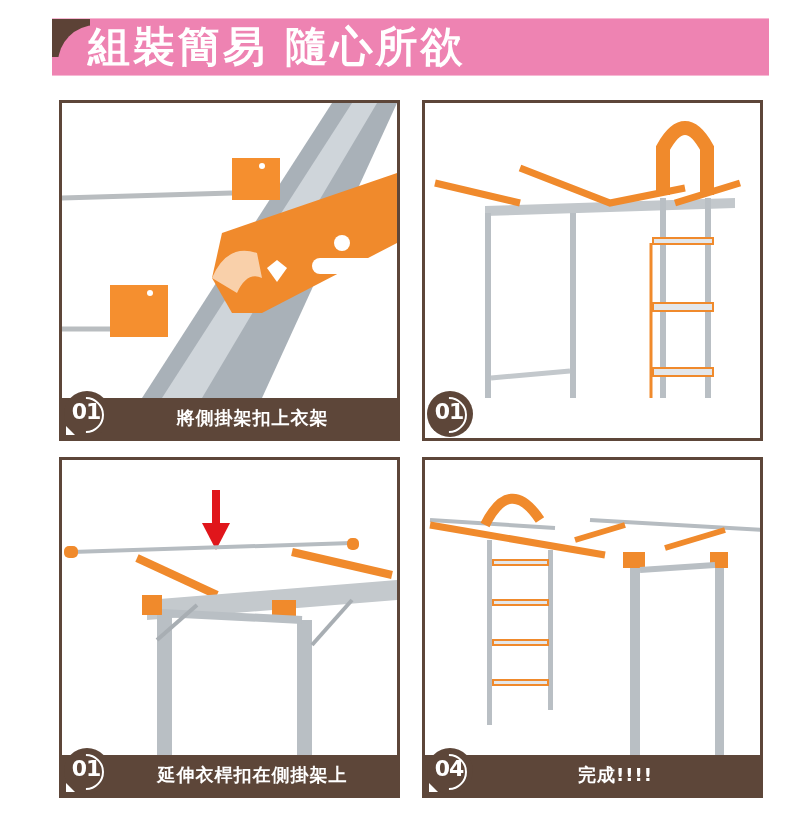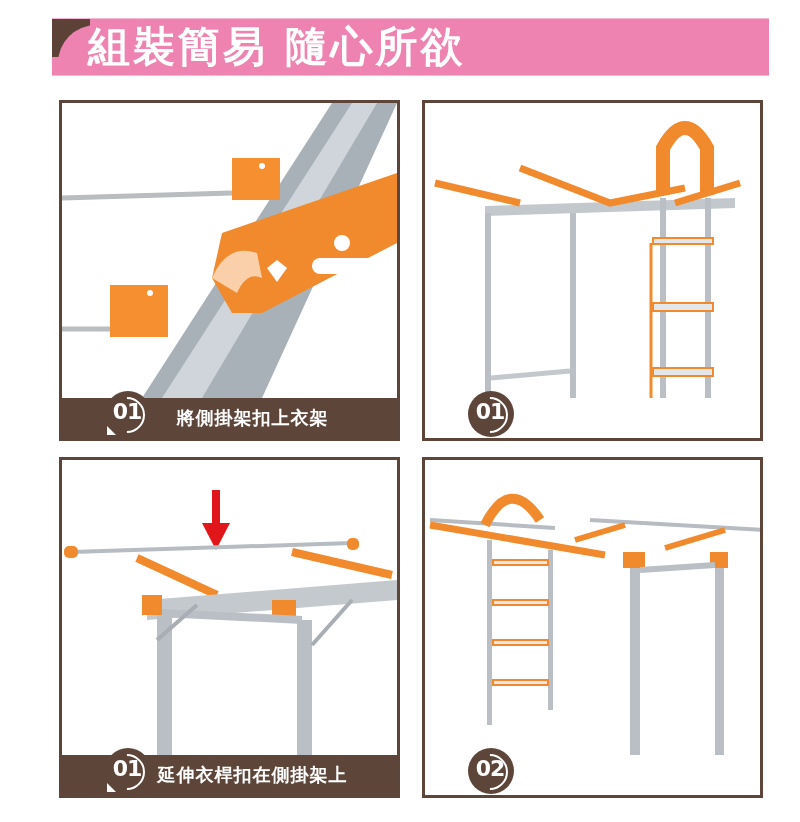--- a/index.html
+++ b/index.html
@@ -8,21 +8,21 @@
   .header .corner{position:absolute;left:0;top:0;width:38px;height:38px;background:#5c4236;}
   .header .corner-cut{position:absolute;left:0;top:0;width:76px;height:76px;border-radius:50%;background:#ee83b2;transform:translate(6px,6px);}
   .header .title{position:absolute;left:36px;top:6px;color:#fff;font-size:42px;font-weight:bold;letter-spacing:3px;line-height:44px;white-space:nowrap;}
   .panel{position:absolute;width:341px;height:341px;box-sizing:border-box;border:3px solid #5d4639;background:#ffffff;overflow:hidden;}
   .p1{left:59px;top:100px;}
   .p2{left:422px;top:100px;}
   .p3{left:59px;top:457px;}
   .p4{left:422px;top:457px;}
   .scene{position:absolute;left:0;top:0;width:335px;height:295px;}
   .label-bar{position:absolute;left:0;bottom:0;width:100%;height:40px;background:#5d4639;}
-  .badge{position:absolute;left:2px;bottom:1px;width:46px;height:46px;border-radius:50%;background:#5d4639;margin-left:41px;}
+  .badge{position:absolute;left:2px;bottom:1px;width:46px;height:46px;border-radius:50%;background:#5d4639;}
   .badge-ring{position:absolute;left:4px;top:6px;width:36px;height:36px;border-radius:50%;border:2px solid #fff;border-left-color:transparent;border-bottom-color:transparent;transform:rotate(45deg);box-sizing:border-box;}
   .badge-num{position:absolute;left:0;top:8px;width:44px;text-align:center;color:#fff;font-size:22px;font-weight:bold;font-family:"DejaVu Sans",sans-serif;letter-spacing:-1px;}
   .badge-tri{position:absolute;left:2px;bottom:2px;width:0;height:0;border-left:9px solid #fff;border-top:9px solid transparent;}
   .label-text{position:absolute;left:50px;right:4px;bottom:4px;height:32px;color:#fff;font-size:18px;font-weight:bold;line-height:32px;text-align:center;white-space:nowrap;letter-spacing:1px;}
 </style>
 </head>
 <body>
 
 <div class="header">
   <div class="corner"></div>
@@ -125,18 +125,21 @@
     <rect x="68" y="100" width="55" height="5" fill="#e4e7ea" stroke="#f08a2c" stroke-width="2"></rect>
     <rect x="68" y="140" width="55" height="5" fill="#e4e7ea" stroke="#f08a2c" stroke-width="2"></rect>
     <rect x="68" y="180" width="55" height="5" fill="#e4e7ea" stroke="#f08a2c" stroke-width="2"></rect>
     <rect x="68" y="220" width="55" height="5" fill="#e4e7ea" stroke="#f08a2c" stroke-width="2"></rect>
     <rect x="205" y="100" width="10" height="195" fill="#b9bfc4"></rect>
     <rect x="290" y="100" width="9" height="195" fill="#b9bfc4"></rect>
     <rect x="198" y="92" width="22" height="16" fill="#f08a2c"></rect>
     <rect x="285" y="92" width="18" height="16" fill="#f08a2c"></rect>
     <line x1="215" y1="110" x2="290" y2="105" stroke="#b9bfc4" stroke-width="6"></line>
   </svg>
+  <div class="label-bar">
+    <div class="label-text">完成!!!!</div>
+  </div>
   <div class="badge">
     <div class="badge-ring"></div>
-    <div class="badge-num">02</div>
+    <div class="badge-num">04</div>
     <div class="badge-tri"></div>
   </div>
 </div>
 
 </body></html>

